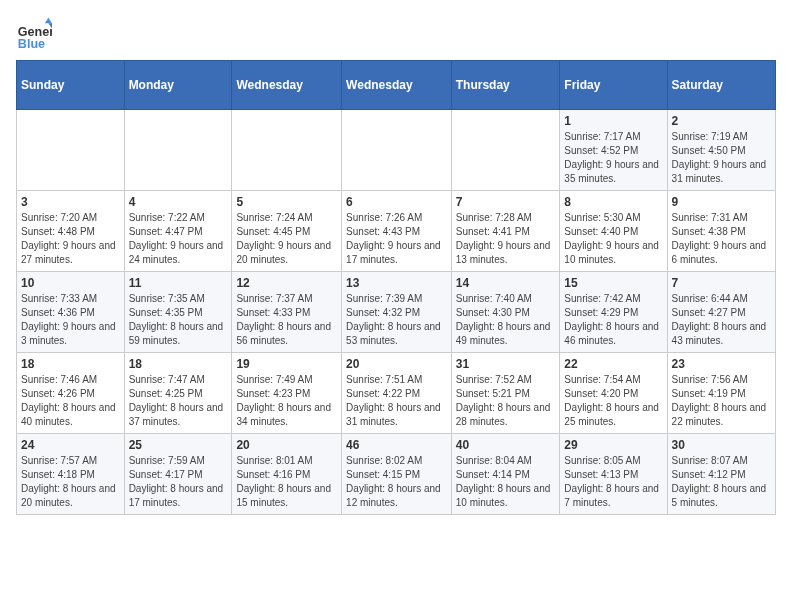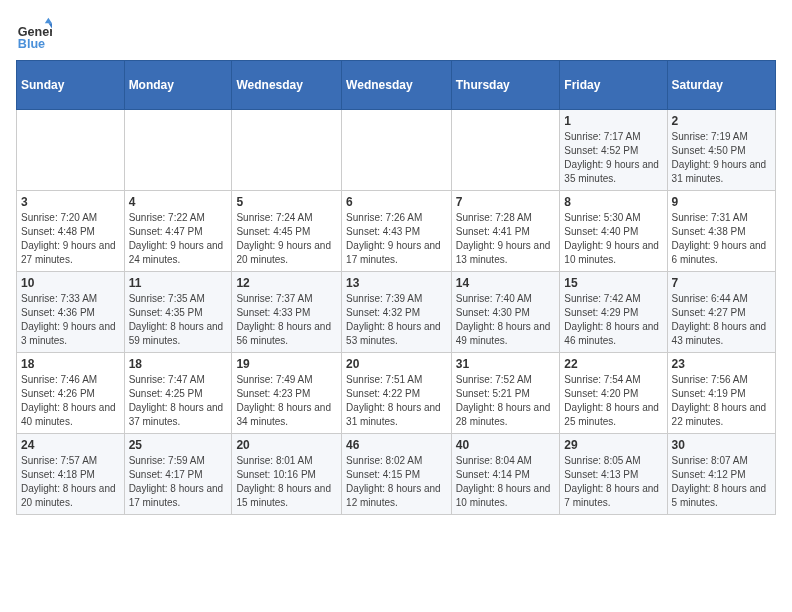--- a/index.html
+++ b/index.html
@@ -276,21 +276,21 @@
         </td>
         <td>
           <span class="day-number">25</span>
           <div class="day-info">Sunrise: 7:59 AM
 Sunset: 4:17 PM
 Daylight: 8 hours and 17 minutes.</div>
         </td>
         <td>
           <span class="day-number">20</span>
           <div class="day-info">Sunrise: 8:01 AM
-Sunset: 10:16 PM
+Sunset: 4:16 PM
 Daylight: 8 hours and 15 minutes.</div>
         </td>
         <td>
           <span class="day-number">46</span>
           <div class="day-info">Sunrise: 8:02 AM
 Sunset: 4:15 PM
 Daylight: 8 hours and 12 minutes.</div>
         </td>
         <td>
           <span class="day-number">40</span>

